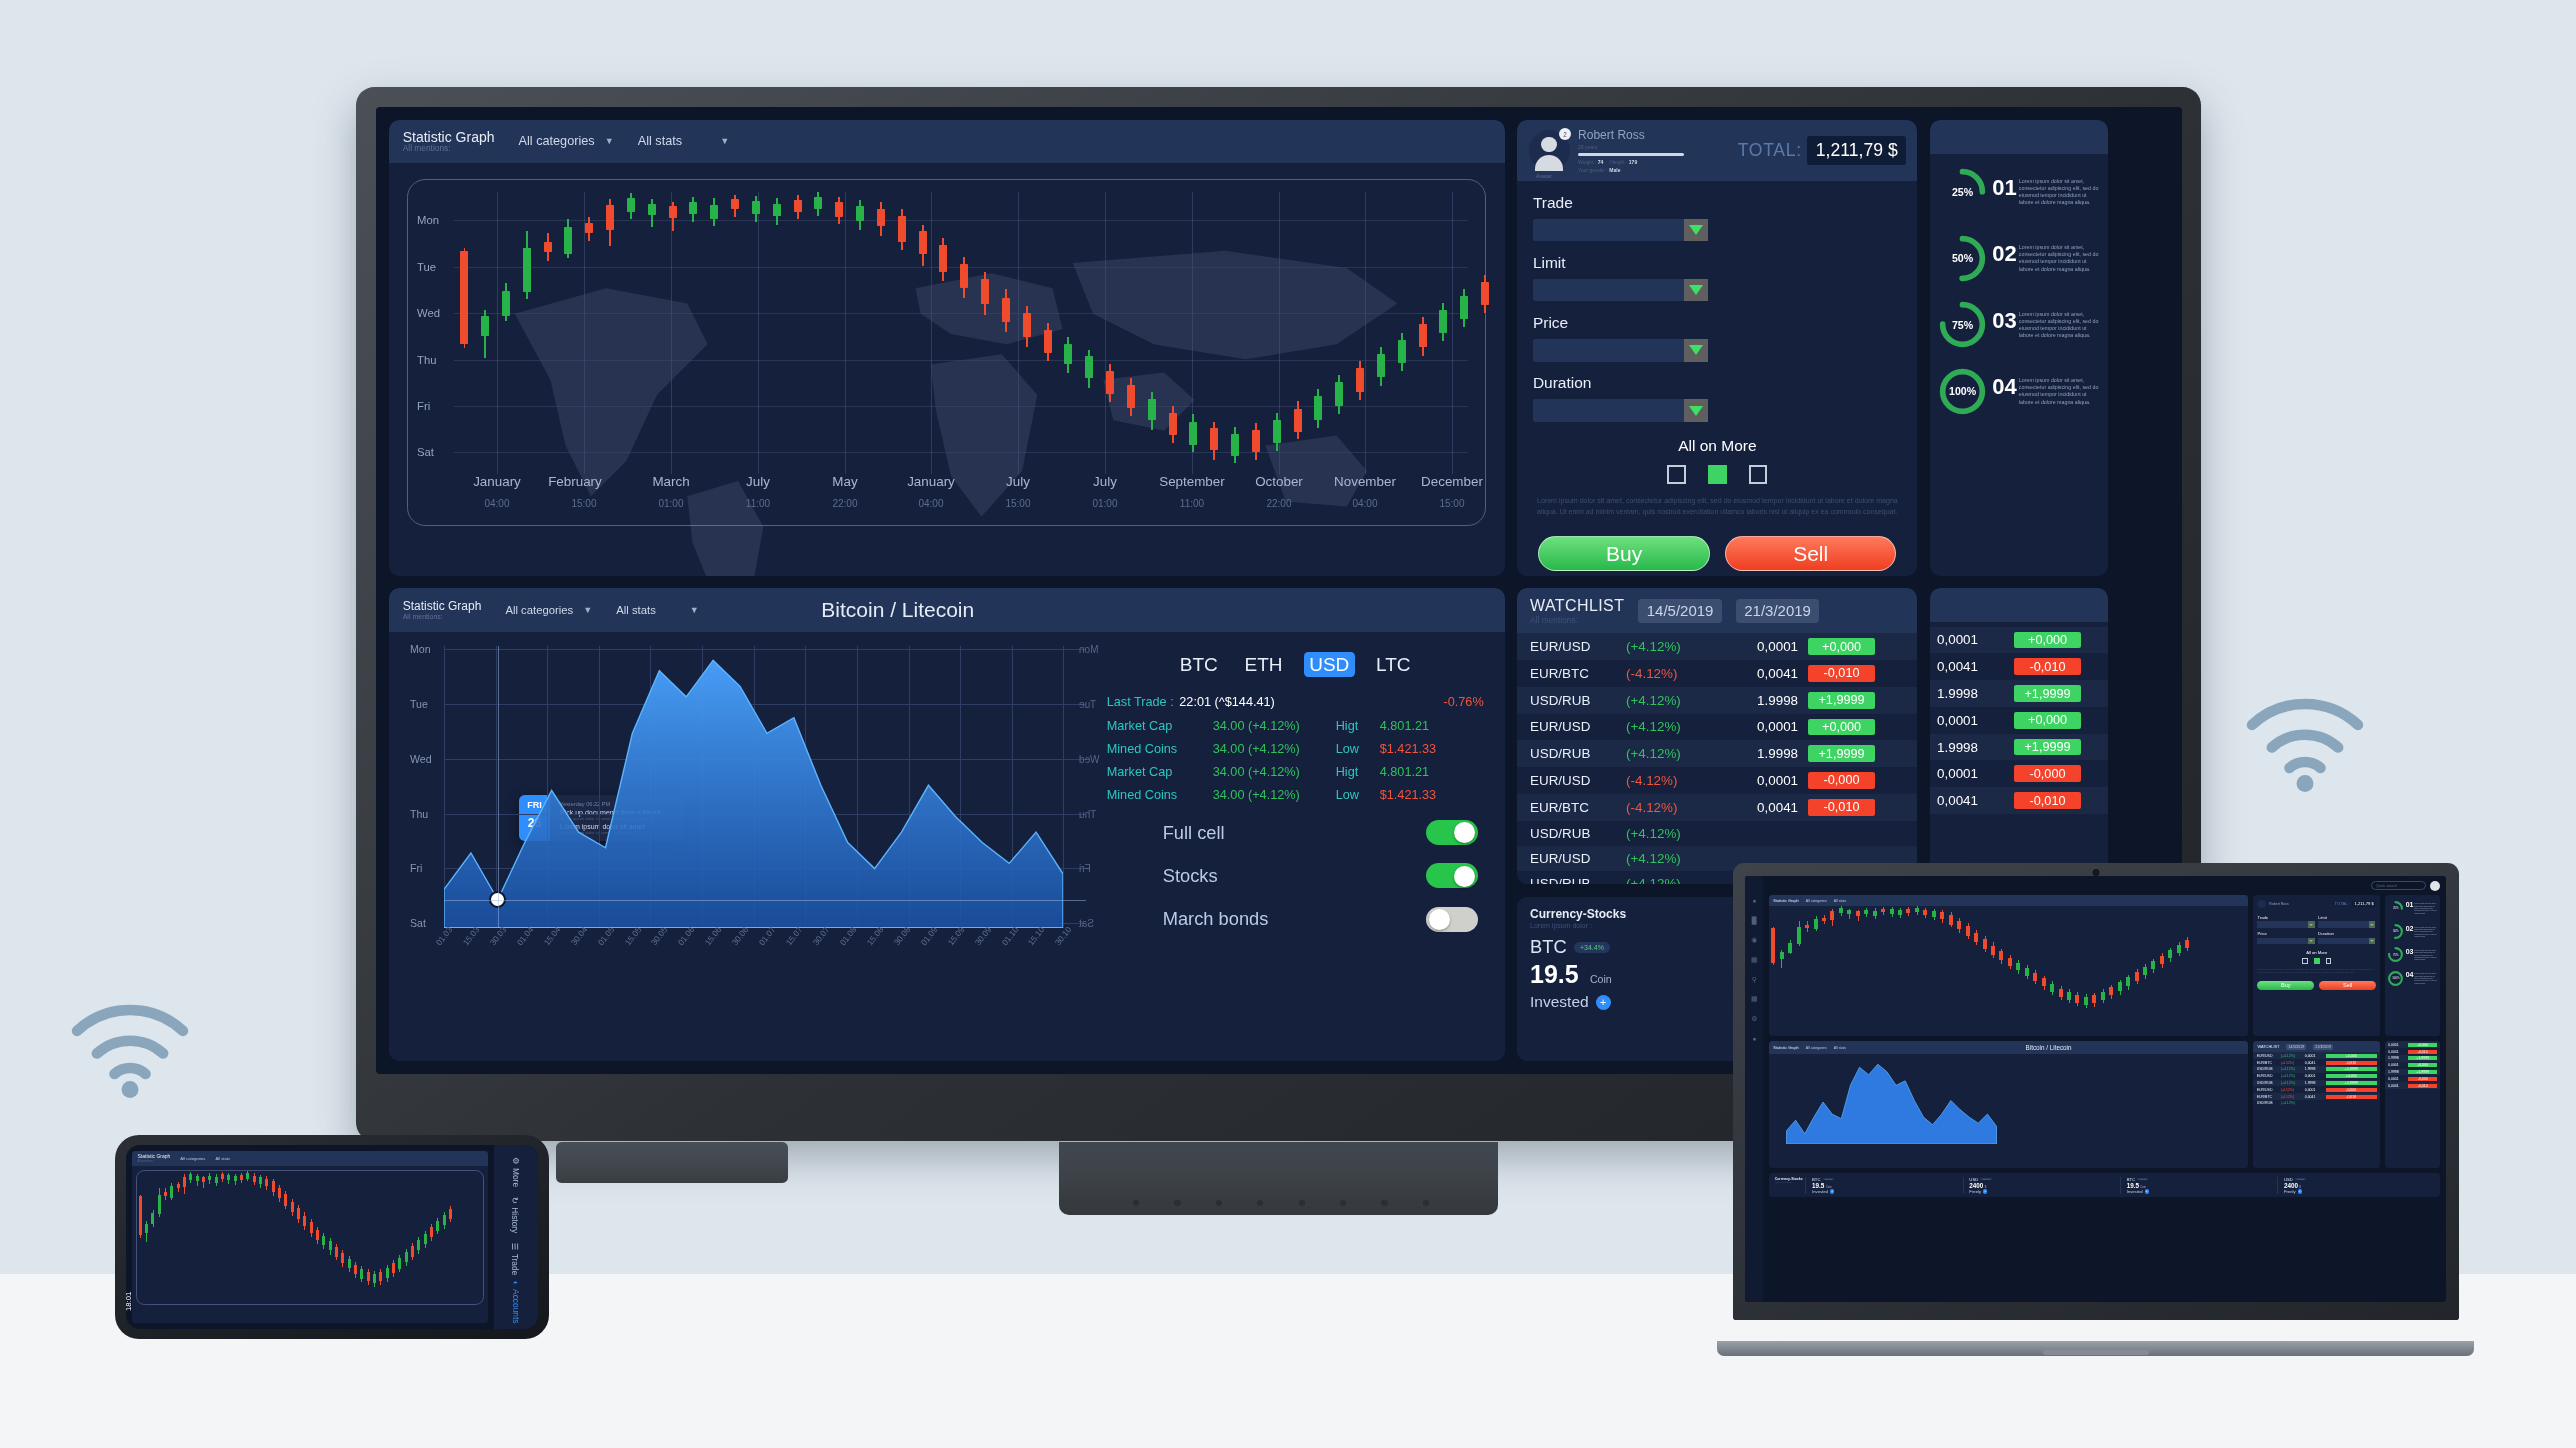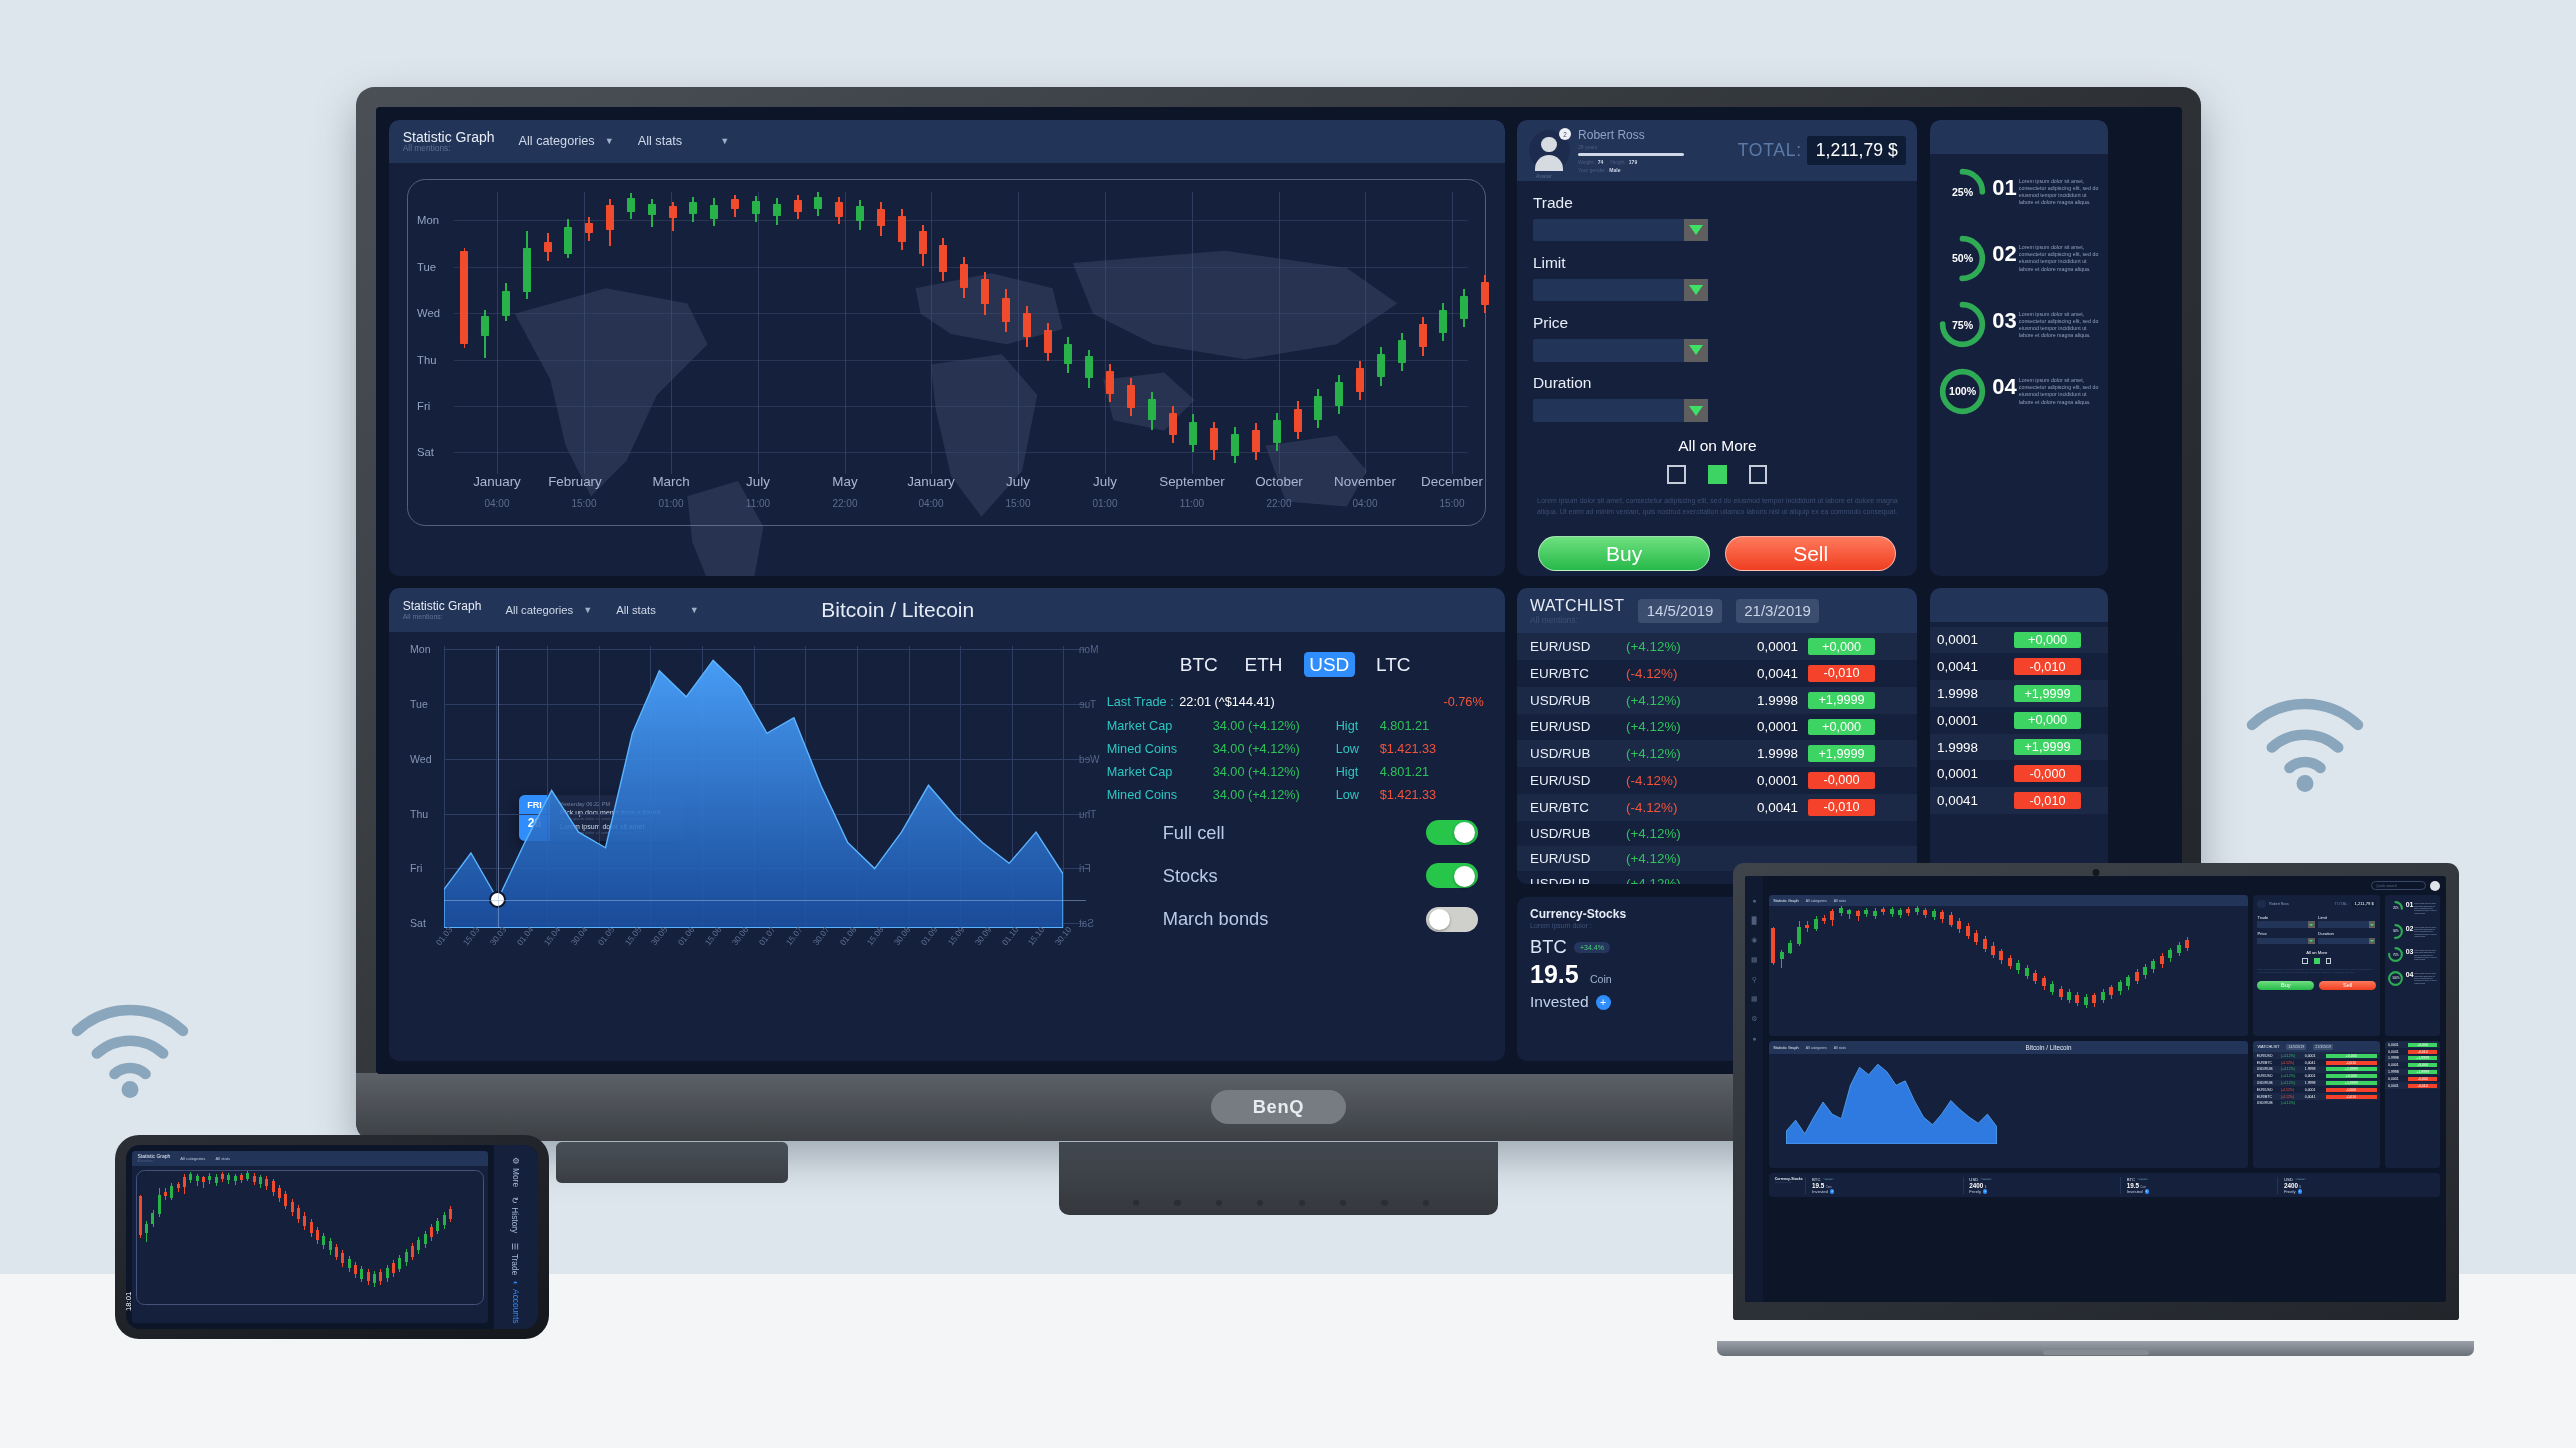--- a/index.html
+++ b/index.html
@@ -278,23 +278,20 @@
       <i></i>
       <i></i>
       <i></i>
       <i></i>
       <i></i>
       <i></i>
   </div>
 
   <div class="monitor">
     <div class="mon-bezel"></div>
-    <div class="mon-chin">
-      <div class="benq">BenQ</div>
-    </div>
 
     <div class="mon-screen">
       <div class="dash">
 
         <div class="col-left">
 
           <div class="card" style="height:456px;">
             <div class="card-head">
               <div class="ch-title">
                 <div class="t1">Statistic Graph</div>

